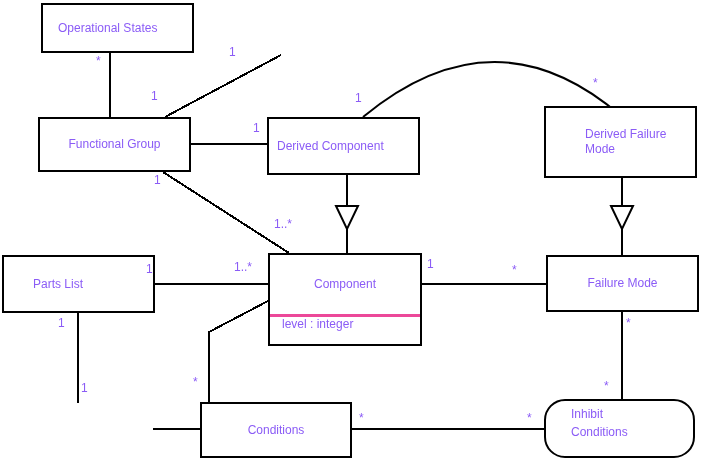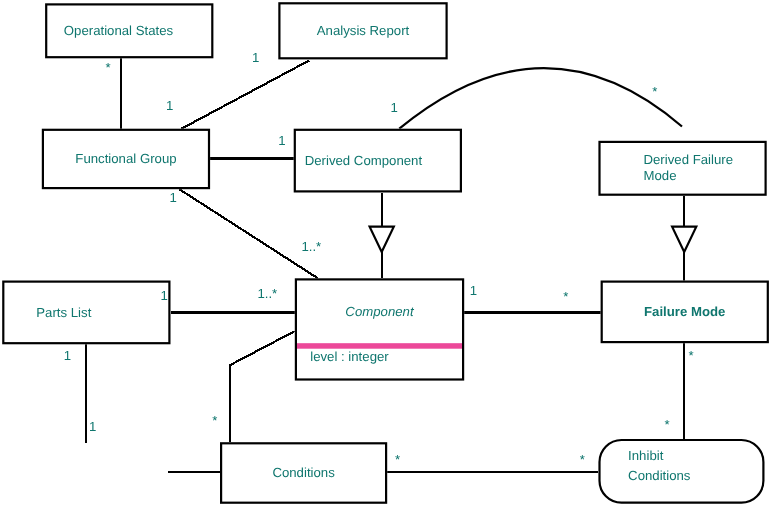--- a/index.html
+++ b/index.html
@@ -2,21 +2,21 @@
 <html><head>
 <meta charset="utf-8">
 <style>
   html, body { margin: 0; padding: 0; background: #ffffff; }
   .canvas {
     position: relative;
     width: 702px;
     height: 464px;
     background: #ffffff;
     font-family: "Liberation Sans", "DejaVu Sans", sans-serif;
-    color: #0f766e;
+    color: #8b5cf6;
     overflow: hidden;
   }
   svg.wires { position: absolute; left: 0; top: 0; }
   svg.wires line, svg.wires polyline { stroke: #000; stroke-width: 2; fill: none; shape-rendering: crispEdges; }
   svg.wires path { stroke: #000; stroke-width: 2; fill: none; }
   svg.wires polygon { stroke: #000; stroke-width: 2; fill: #ffffff; }
   .node {
     position: absolute;
     box-sizing: border-box;
     border: 2px solid #000;
@@ -30,22 +30,21 @@
   .node.align-left { justify-content: flex-start; }
   .node.align-top { align-items: flex-start; }
   .node .multiline { white-space: pre-line; }
   .node.compartments { display: block; padding: 0; }
   .compartments .name-compartment {
     box-sizing: border-box;
     height: 62px;
     display: flex;
     align-items: center;
     justify-content: center;
-    border-bottom: 5px solid #ec4899;
-    font-style: italic;
+    border-bottom: 3px solid #ec4899;
   }
   .compartments .attr-compartment {
     box-sizing: border-box;
     height: 26px;
     display: flex;
     padding-left: 12px;
   }
   .mult {
     position: absolute;
     font-size: 12px;
@@ -94,50 +93,47 @@
 
     <line x1="352" y1="429" x2="544" y2="429"></line>
 
     <line x1="622" y1="312" x2="622" y2="399"></line>
   </svg>
 
   <div class="node align-left" style="left:41px; top:3px; width:153px; height:50px; padding-left:15px;">
     <span>Operational States</span>
   </div>
 
-  <div class="node" style="left:253px; top:2px; width:154px; height:52px;">
-    <span>Analysis Report</span>
-  </div>
 
   <div class="node" style="left:38px; top:117px; width:153px; height:55px;">
     <span>Functional Group</span>
   </div>
 
   <div class="node align-left" style="left:267px; top:117px; width:153px; height:58px; padding-left:8px;">
     <span>Derived Component</span>
   </div>
 
-  <div class="node" style="left:544px; top:128px; width:153px; height:50px;padding-left:39px;">
+  <div class="node" style="left:544px; top:106px; width:153px; height:72px;padding-left:39px;">
     <span>Derived Failure Mode</span>
   </div>
 
   <div class="node align-left" style="left:2px; top:255px; width:153px; height:58px; padding-left:29px;">
     <span>Parts List</span>
   </div>
 
   <div class="node compartments" style="left:268px; top:253px; width:154px; height:93px;">
     <div class="name-compartment">
       <span>Component</span>
     </div>
     <div class="attr-compartment">
       <span>level : integer</span>
     </div>
   </div>
 
-  <div class="node" style="left:546px; top:255px; width:153px; height:57px;font-weight:bold;">
+  <div class="node" style="left:546px; top:255px; width:153px; height:57px;">
     <span>Failure Mode</span>
   </div>
 
 
   <div class="node" style="left:200px; top:402px; width:152px; height:56px;">
     <span>Conditions</span>
   </div>
 
   <div class="node align-left align-top" style="left:544px; top:399px; width:151px; height:59px; padding-left:25px; padding-top:4px; line-height:18px;border-radius:21px;">
     <span class="multiline">Inhibit

